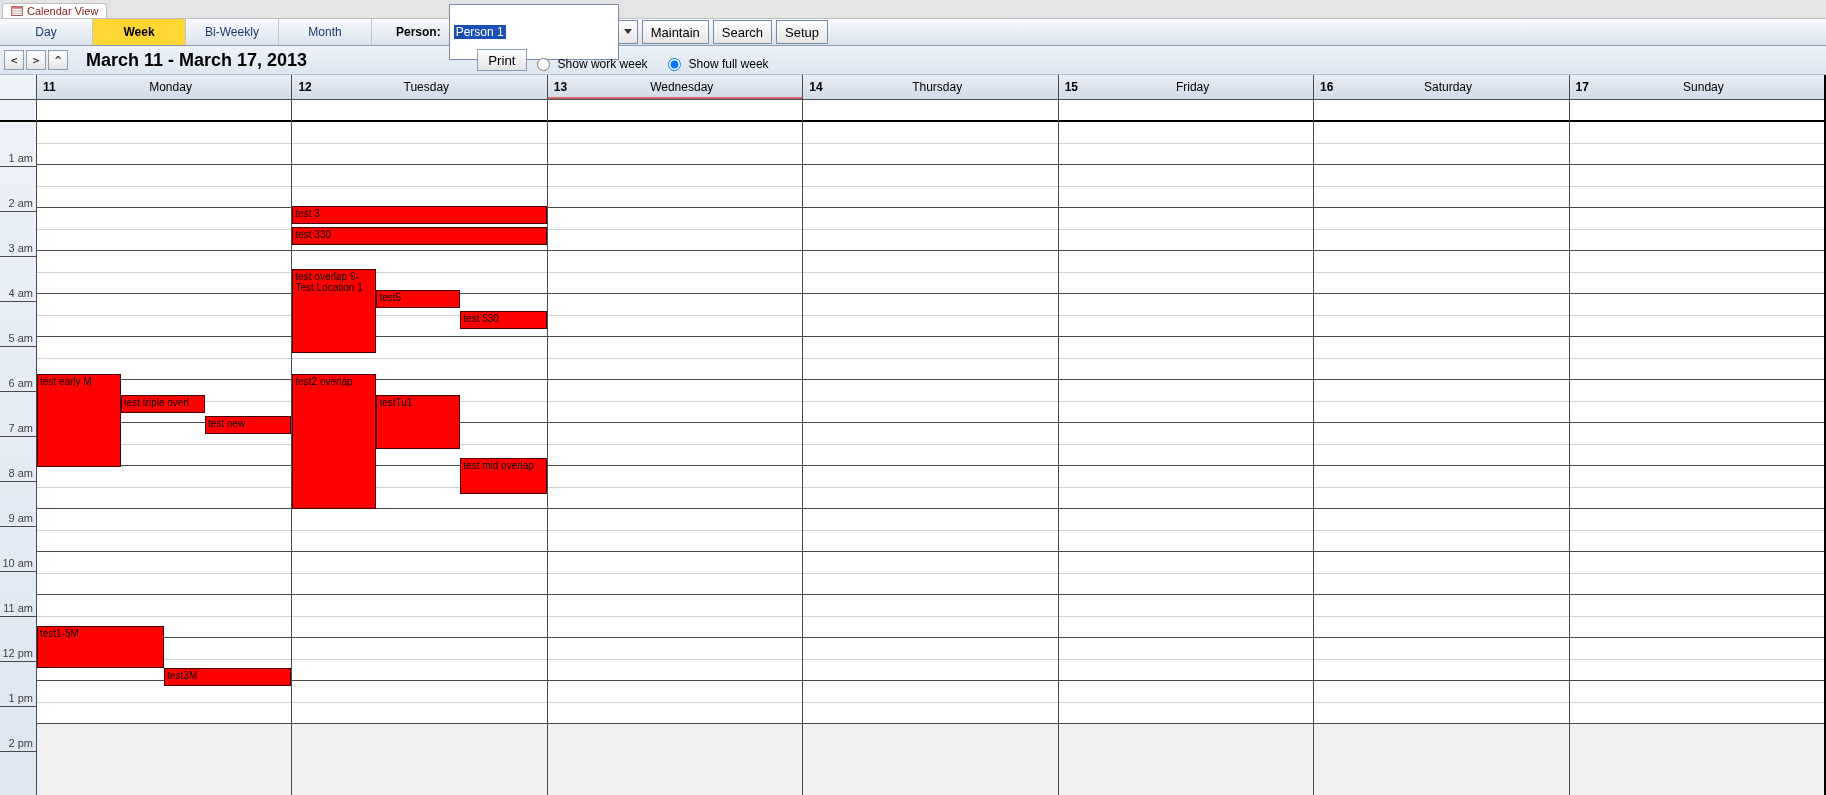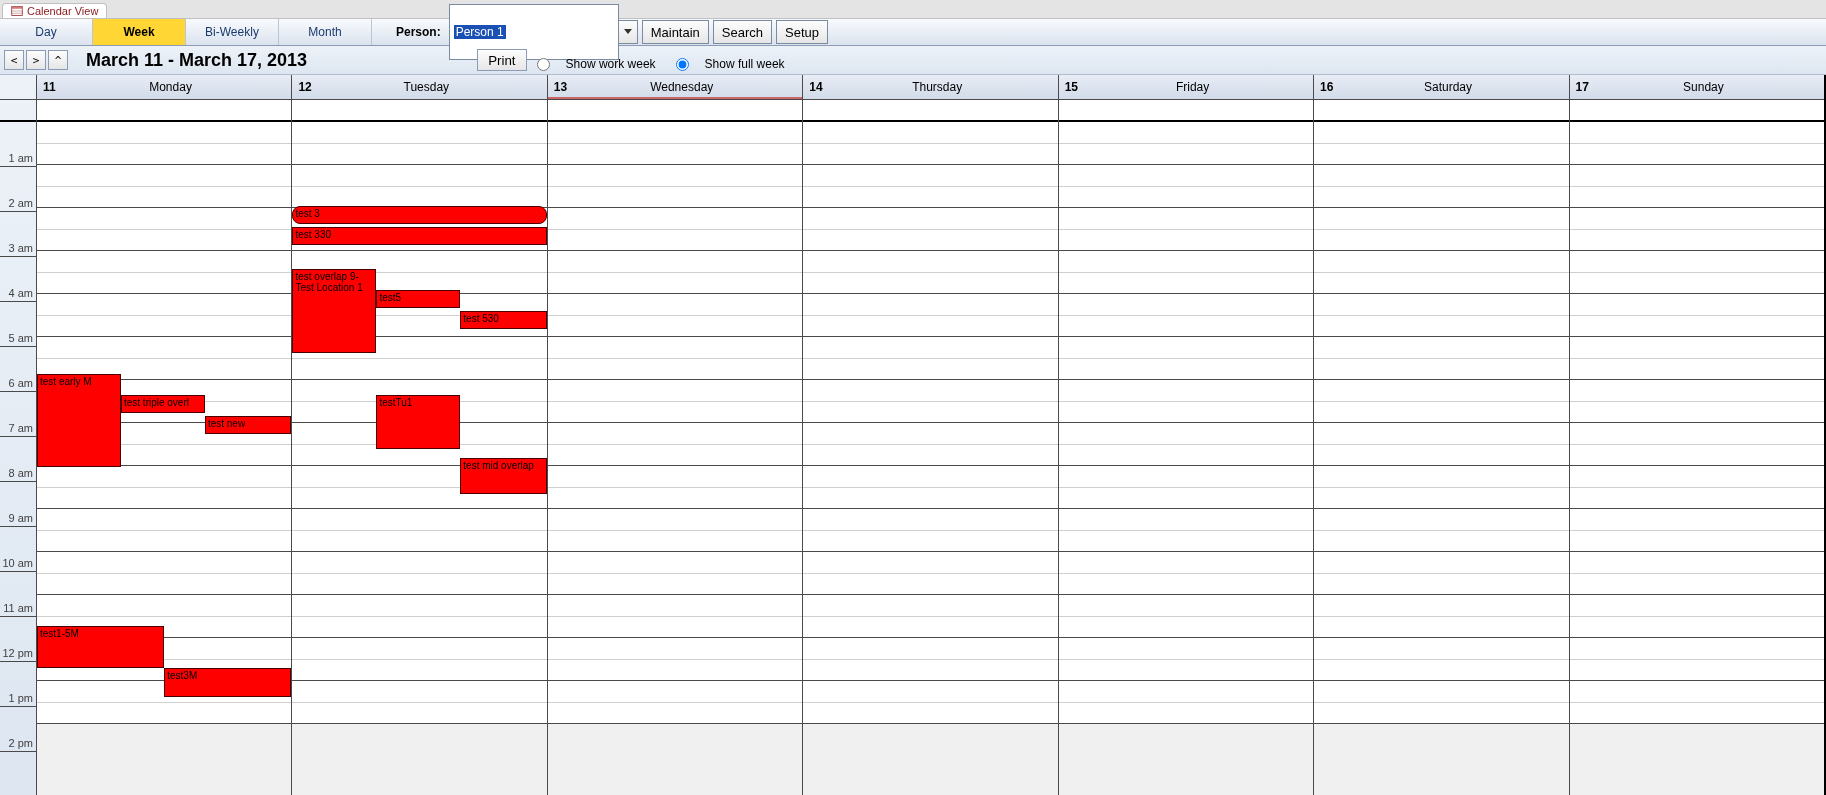--- a/index.html
+++ b/index.html
@@ -13,21 +13,21 @@
   .person-label{margin-left:24px;margin-right:8px;font-weight:bold;}
   .person-input{height:20px;width:160px;background:#fff;border:1px solid #7a8aa0;color:#fff;padding:17px 4px;display:flex;align-items:center;}
   .person-input span{background:#1a4fb3;color:#fff;padding:0 2px;}
   .dd-btn{width:18px;height:22px;border:1px solid #7a8aa0;border-left:none;background:linear-gradient(#fdfdfd,#e6e6e6);display:flex;align-items:center;justify-content:center;cursor:pointer;}
   .tool-btn{height:22px;padding:0 8px;margin-left:4px;border:1px solid #7a8aa0;background:linear-gradient(#fdfdfd,#e6e6e6);display:flex;align-items:center;cursor:pointer;font-size:13px;}
   .subbar{height:28px;background:linear-gradient(#edf2f8,#dde6f1);border-bottom:1px solid #b0bccf;display:flex;align-items:center;padding-left:4px;}
   .nav-btn{width:18px;height:18px;border:1px solid #8a9bb3;background:linear-gradient(#fdfdfd,#e6e6e6);margin-right:2px;display:flex;align-items:center;justify-content:center;cursor:pointer;font-size:11px;font-family:monospace;}
   .date-range{font-weight:bold;font-size:18px;margin-left:16px;}
   .print-btn{margin-left:auto;margin-left:220px;height:22px;padding:0 10px;border:1px solid #8a9bb3;background:linear-gradient(#fdfdfd,#e6e6e6);cursor:pointer;}
   .radio-group{display:flex;align-items:center;margin-left:10px;gap:4px;}
-  .radio-group label{margin-right:16px;display:flex;align-items:center;gap:16px;cursor:pointer;margin-top:8px;}
+  .radio-group label{margin-right:16px;display:flex;align-items:center;gap:8px;cursor:pointer;margin-top:8px;}
   .calendar{display:flex;height:720px;}
   .time-col{width:36px;background:linear-gradient(#edf2f8,#dde6f1);border-right:1px solid #4a4a4a;}
   .time-col .spacer{height:24px;border-bottom:1px solid #4a4a4a;}
   .time-col .allday-spacer{height:20px;border-bottom:2px solid #000;}
   .hour-label{height:42px;border-bottom:1px solid #4a4a4a;display:flex;align-items:flex-end;justify-content:flex-end;padding:0 3px 2px 0;color:#404040;font-size:11px;}
   .days{flex:1;display:flex;}
   .day-col{flex:1;border-right:1px solid #4a4a4a;position:relative;}
   .day-col:last-child{border-right:2px solid #000;}
   .day-header{height:24px;background:linear-gradient(#e8edf5,#d2dbe9);border-bottom:1px solid #4a4a4a;display:flex;align-items:center;padding:0 6px;font-size:12px;}
   .day-header .num{font-weight:bold;margin-right:0;}
@@ -154,21 +154,21 @@
             <div class="slot"></div>
             <div class="slot"></div>
             <div class="slot"></div>
             <div class="slot"></div>
             <div class="slot"></div>
             <div class="slot"></div>
             <div class="evt" style="top: 252px; height: 93px; left: 0%; width: 33%;">test early M</div>
             <div class="evt" style="top: 273px; height: 18px; left: 33%; width: 33%;">test triple overl</div>
             <div class="evt" style="top: 294px; height: 18px; left: 66%; width: 34%;">test new</div>
             <div class="evt" style="top: 504px; height: 42px; left: 0%; width: 50%;">test1-5M</div>
-            <div class="evt" style="top: 546px; height: 29px; left: 50%; width: 50%;">test3M</div>
+            <div class="evt" style="top: 546px; height: 18px; left: 50%; width: 50%;">test3M</div>
           </div>
         </div>
         <div class="day-col">
           <div class="day-header">
             <span class="num">12</span>
             <span class="name">Tuesday</span>
           </div>
           <div class="allday"></div>
           <div class="slots">
             <div class="slot"></div>
@@ -178,25 +178,26 @@
             <div class="slot"></div>
             <div class="slot"></div>
             <div class="slot"></div>
             <div class="slot"></div>
             <div class="slot"></div>
             <div class="slot"></div>
             <div class="slot"></div>
             <div class="slot"></div>
             <div class="slot"></div>
             <div class="slot"></div>
-            <div class="evt" style="top: 84px; height: 18px; left: 0%; width: 100%; border-radius: 8px;">test 3</div>
+            <div class="evt" style="top: 84px; height: 18px; left: 0%; width: 100%;">test 3</div>
             <div class="evt" style="top: 105px; height: 18px; left: 0%; width: 100%;">test 330</div>
             <div class="evt" style="top: 147px; height: 84px; left: 0%; width: 33%;">test overlap 9- Test Location 1</div>
             <div class="evt" style="top: 168px; height: 18px; left: 33%; width: 33%;">test5</div>
             <div class="evt" style="top: 189px; height: 18px; left: 66%; width: 34%;">test 530</div>
+            <div class="evt" style="top: 252px; height: 135px; left: 0%; width: 33%;">test2 overlap</div>
             <div class="evt" style="top: 273px; height: 54px; left: 33%; width: 33%;">testTu1</div>
             <div class="evt" style="top: 336px; height: 36px; left: 66%; width: 34%;">test mid overlap</div>
           </div>
         </div>
         <div class="day-col">
           <div class="day-header wed-hdr">
             <span class="num">13</span>
             <span class="name">Wednesday</span>
           </div>
           <div class="allday"></div>

